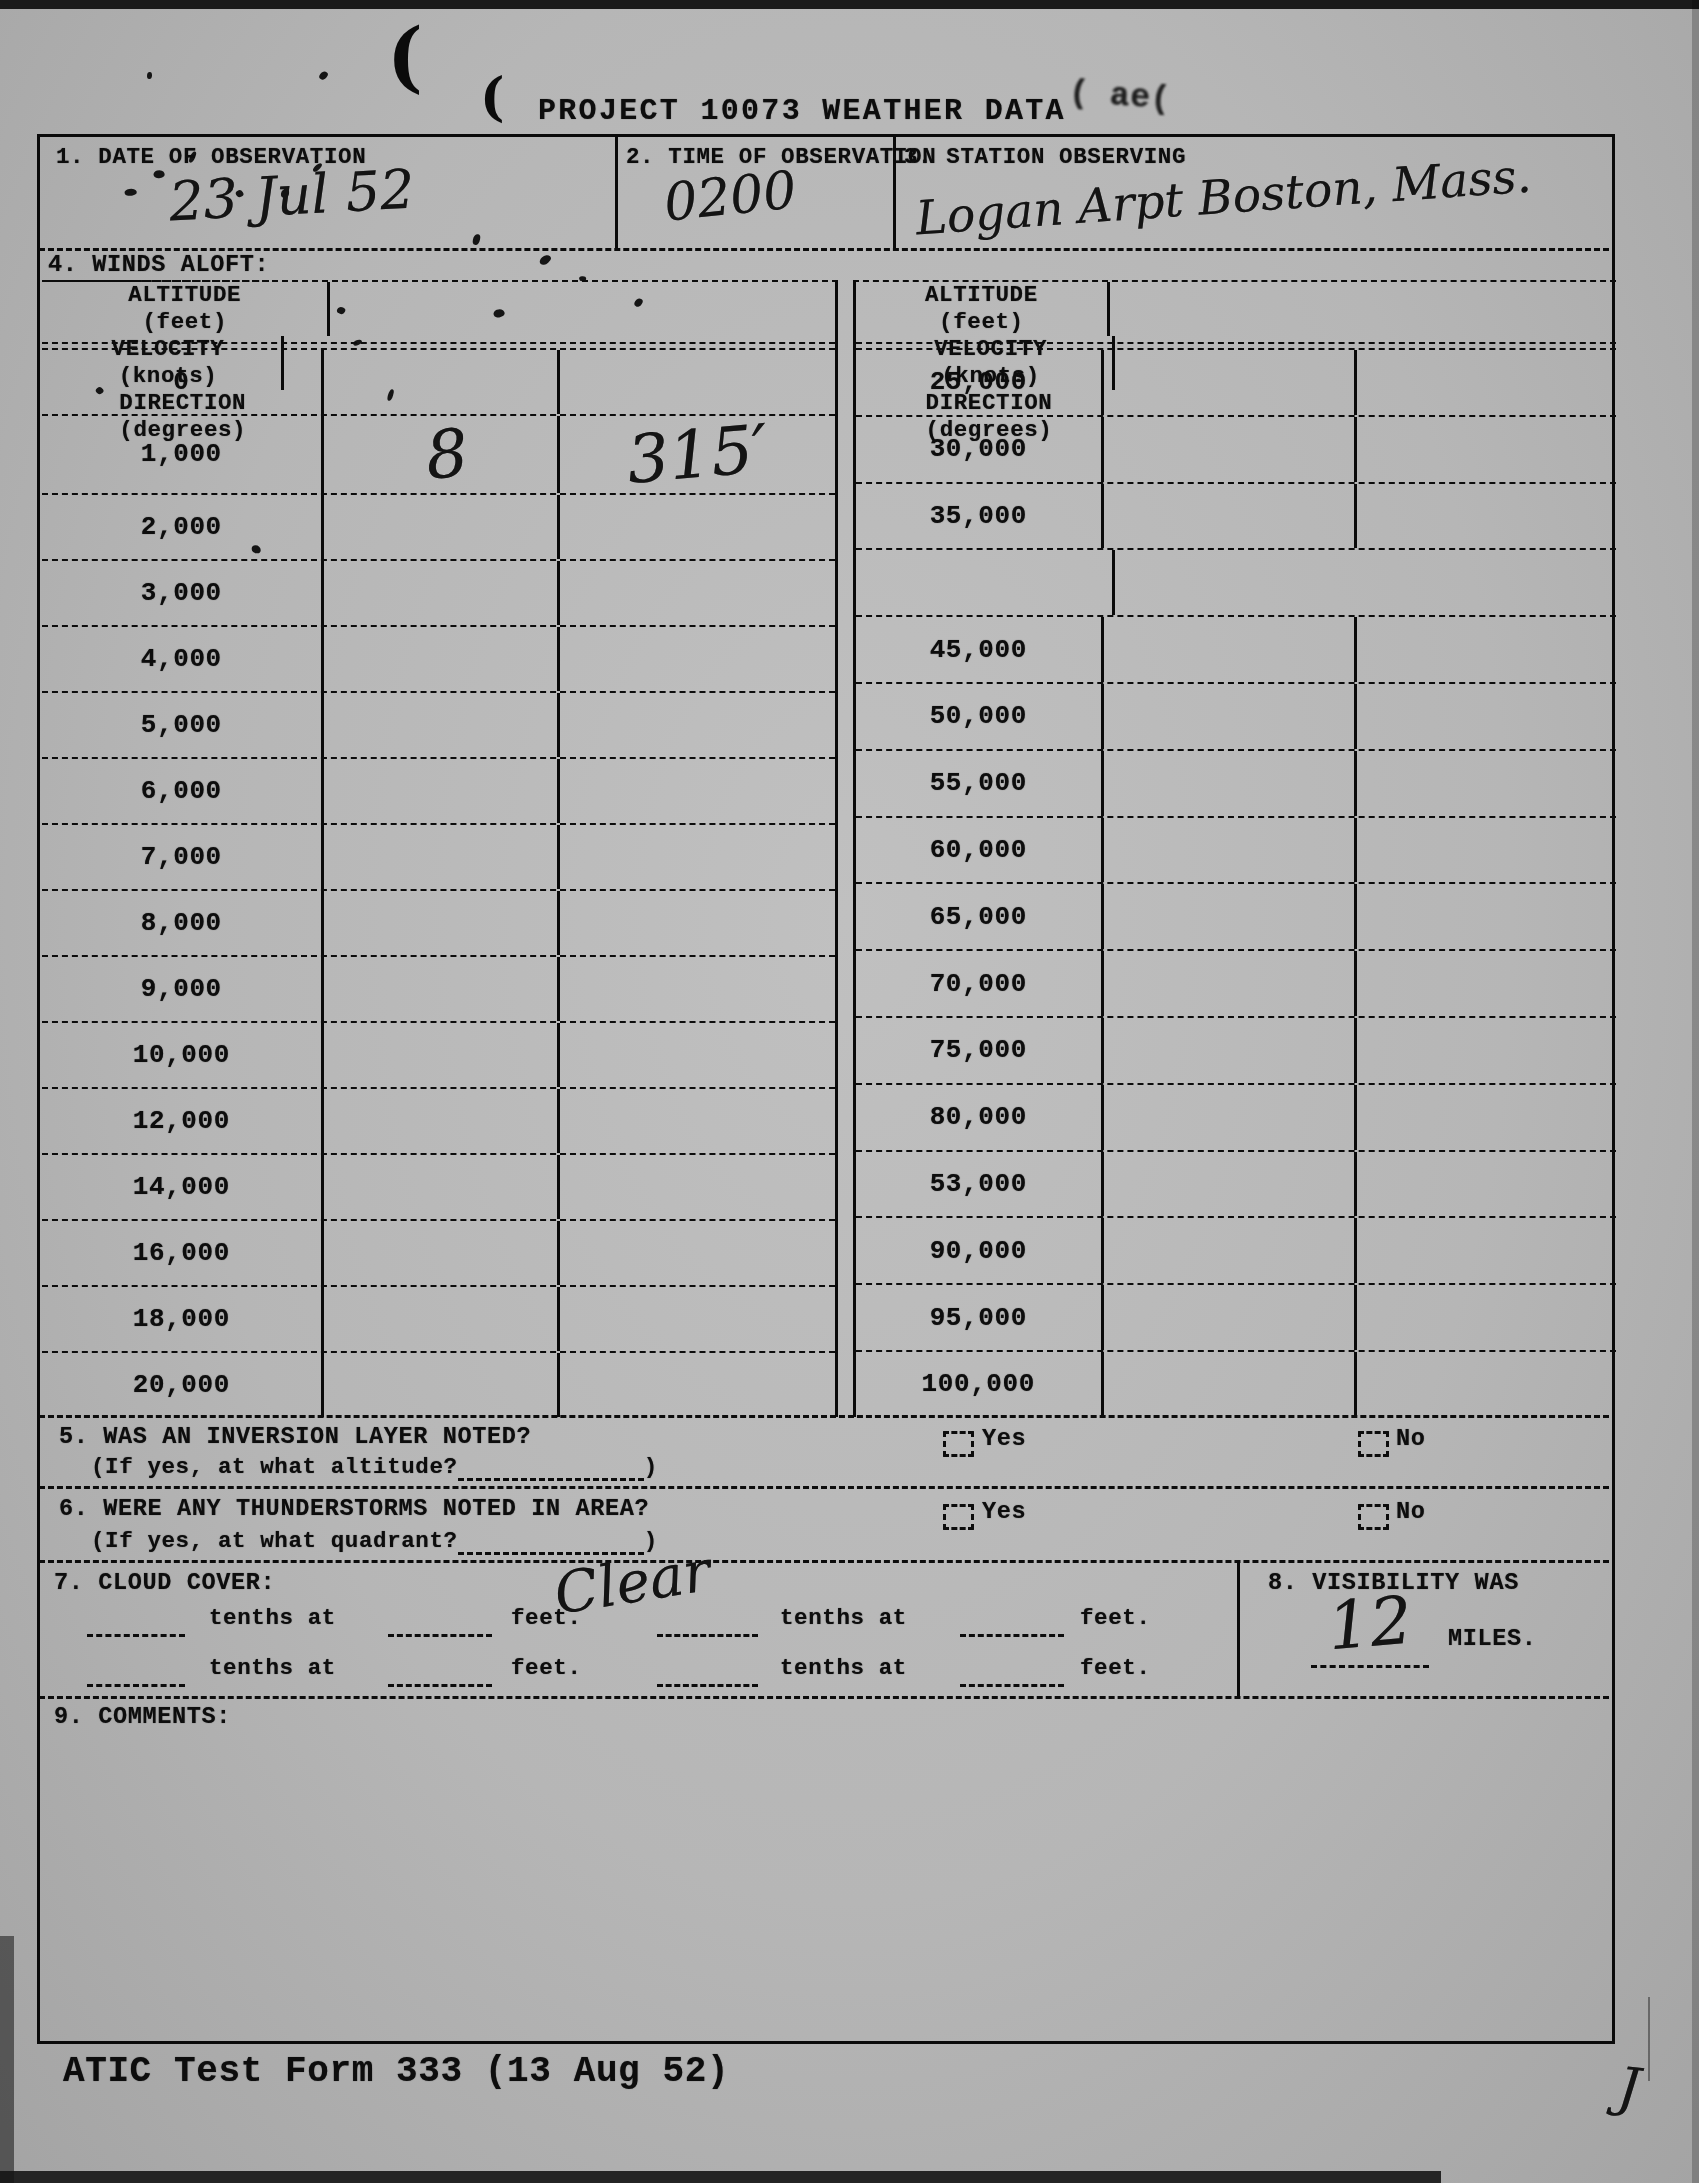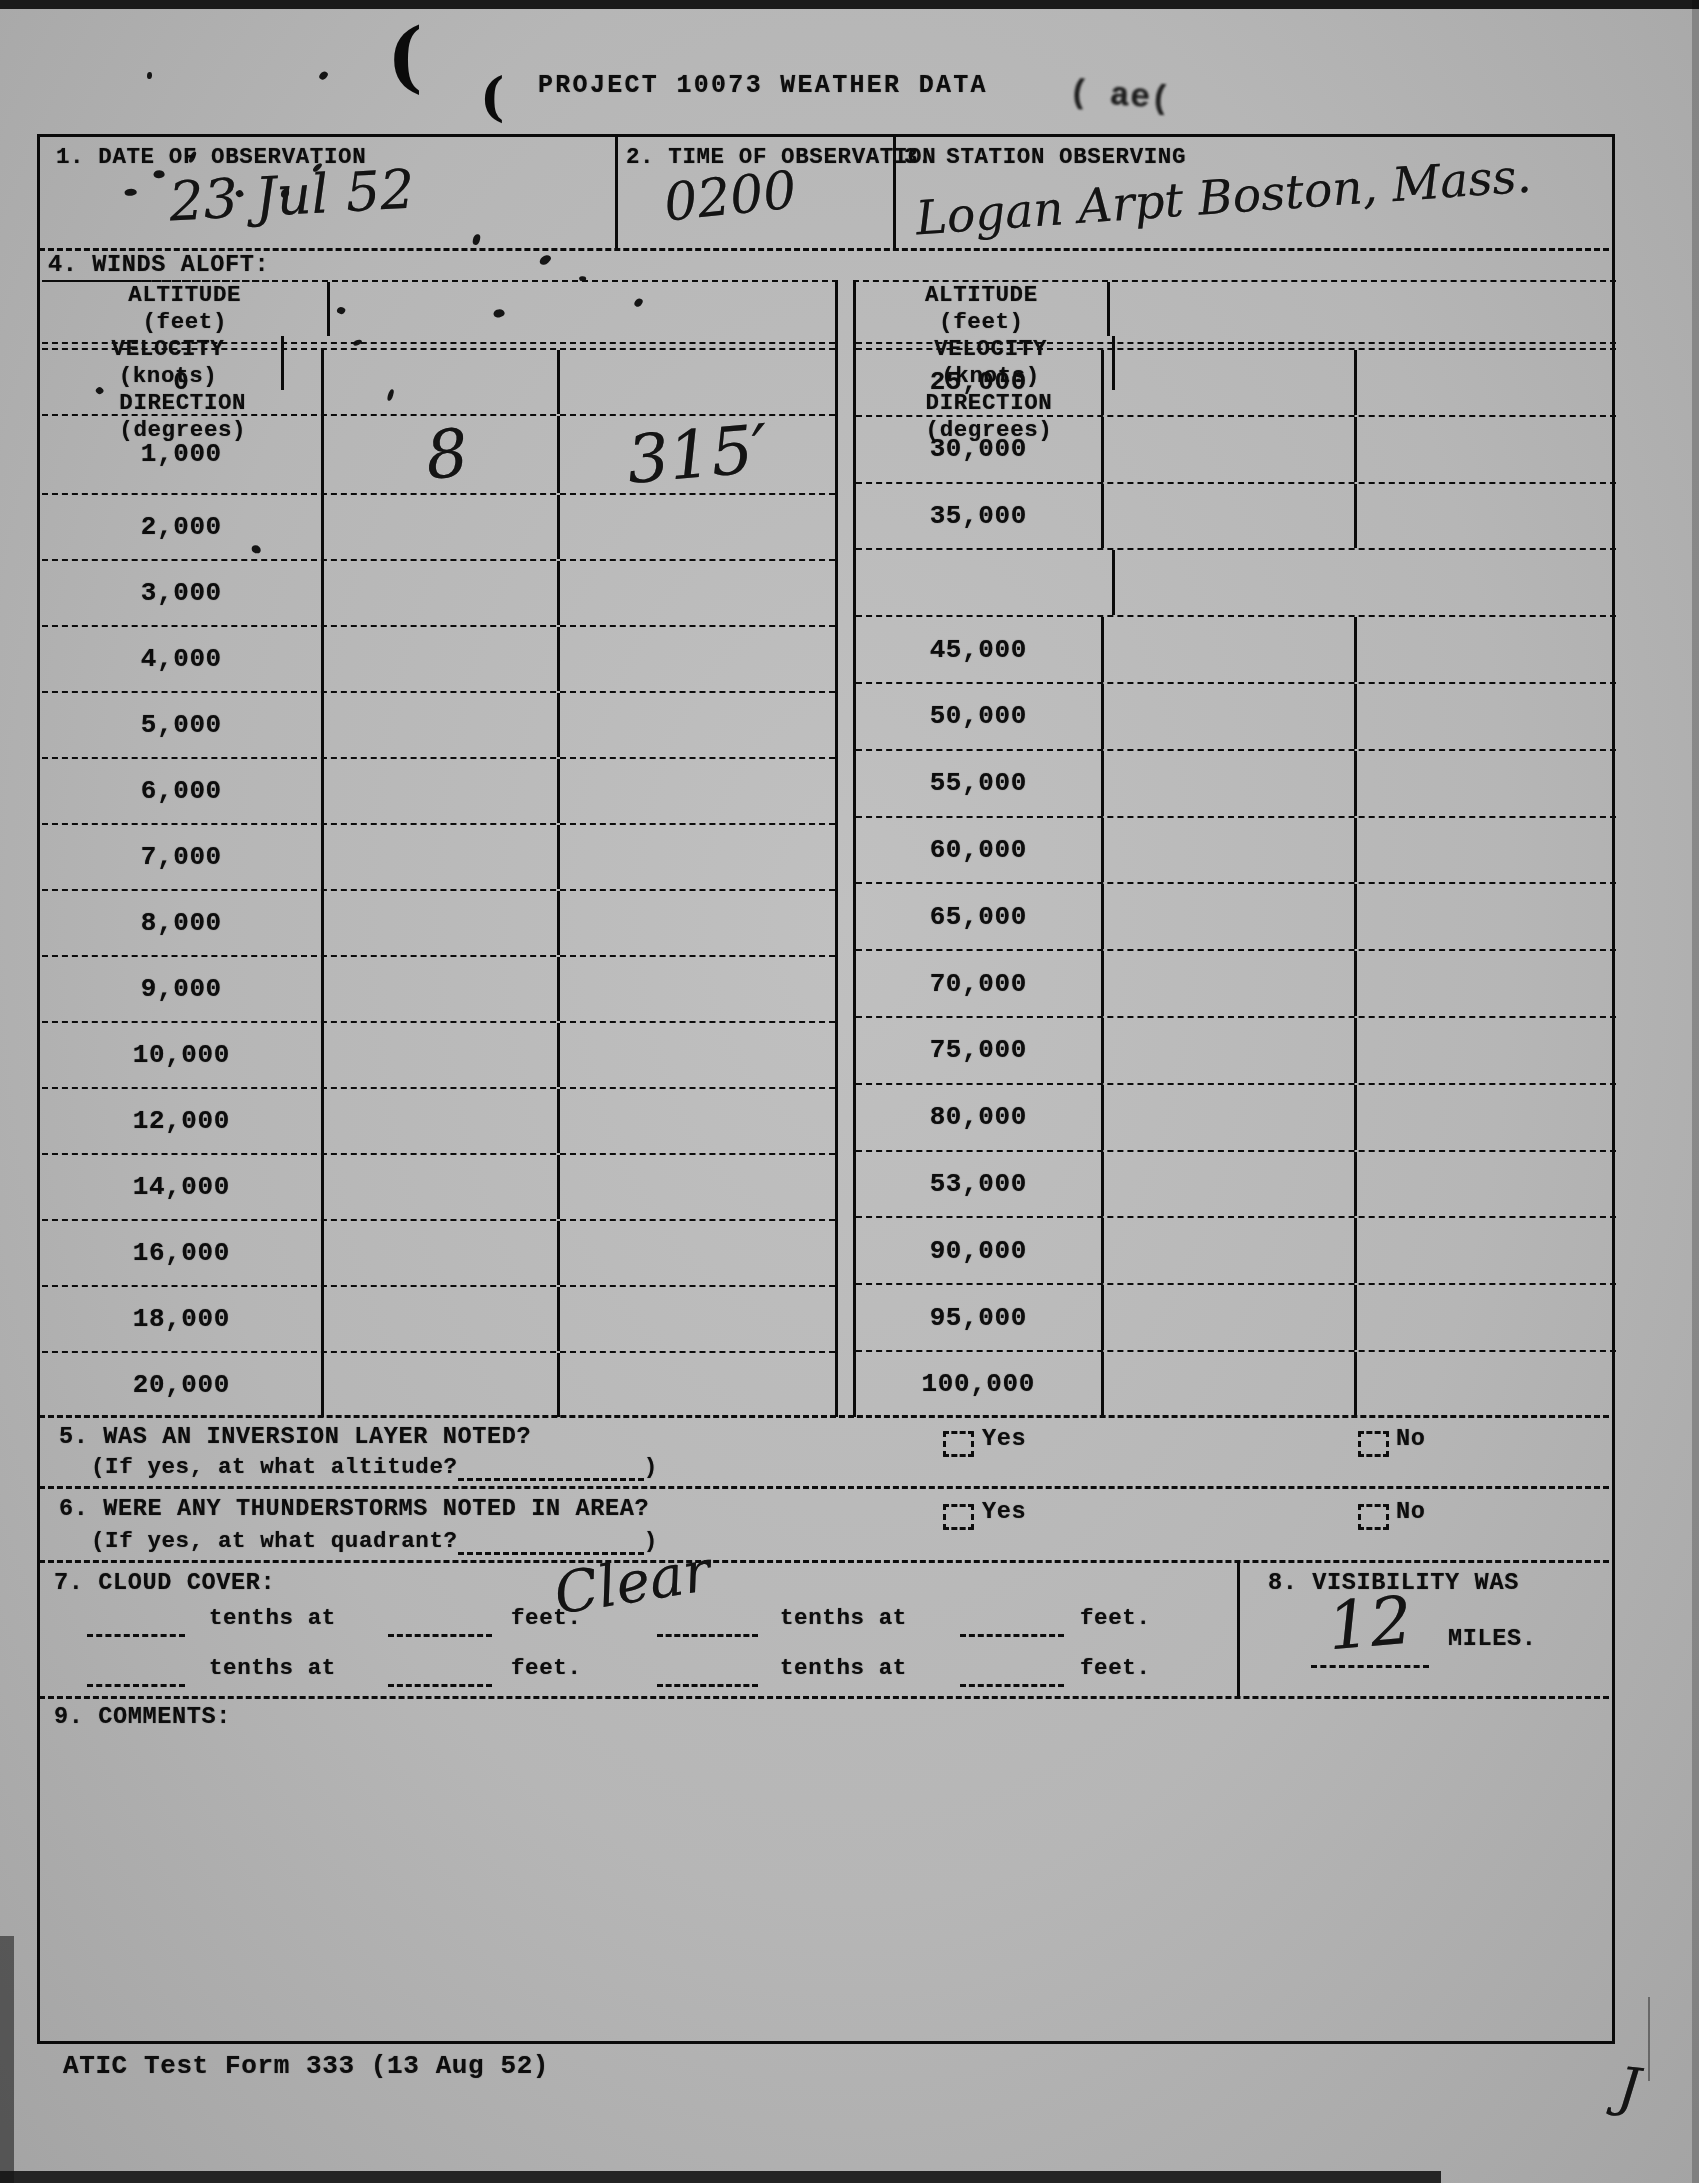--- a/index.html
+++ b/index.html
@@ -76,21 +76,21 @@
       <span class="dot" style="left: 580px; top: 275px; width: 5px; height: 7.3px; transform: rotate(84deg);"></span>
       <span class="dot" style="left: 635px; top: 298px; width: 6.8px; height: 9px; transform: rotate(31deg);"></span>
       <span class="dot" style="left: 495px; top: 308px; width: 8.4px; height: 10.7px; transform: rotate(68deg);"></span>
       <span class="dot" style="left: 388px; top: 389px; width: 5px; height: 12.4px; transform: rotate(15deg);"></span>
       <span class="dot" style="left: 96px; top: 387px; width: 6.8px; height: 7.3px; transform: rotate(52deg);"></span>
       <span class="dot" style="left: 252px; top: 545px; width: 8.4px; height: 9px; transform: rotate(89deg);"></span>
     </div>
 
   <span class="abs paren" style="left:387px;top:12.4px;font-size:76px;">(</span>
   <span class="abs paren" style="left:480px;top:66px;font-size:52px;">(</span>
-  <div class="abs type" style="left:538px;top:71px;font-size:25px;letter-spacing:2.3px;">PROJECT 10073 WEATHER DATA</div>
+  <div class="abs type" style="left:538px;top:94px;font-size:30px;letter-spacing:2.3px;">PROJECT 10073 WEATHER DATA</div>
   <div class="abs type smudge" style="left:1069px;top:78px;font-size:33px;transform:rotate(4deg);">( ae(</div>
 
   <div class="form-box"></div>
 
   <div class="dash-h" style="left:39px;top:248px;width:1570px;"></div>
   <div class="solid-v" style="left:615px;top:137px;height:111px;"></div>
   <div class="solid-v" style="left:893px;top:137px;height:111px;"></div>
 
   <div class="abs type label40" style="left:56px;top:144px;">1. DATE OF OBSERVATION</div>
   <div class="abs hand" style="left:169px;top:164px;font-size:54px;transform:rotate(-3deg);">23 Jul 52</div>
@@ -539,19 +539,19 @@
   <div class="abs type label42" style="left:1268px;top:1569px;">8. VISIBILITY WAS</div>
   <div class="abs hand" style="left:1328px;top:1585px;font-size:66px;transform:rotate(-5deg);">12</div>
   <div class="blank-s" style="left:1311px;top:1665px;width:118px;"></div>
   <div class="abs type label42" style="left:1448px;top:1625px;">MILES.</div>
 
   <div class="dash-h" style="left:39px;top:1696px;width:1570px;"></div>
 
   <div class="abs type label42" style="left:54px;top:1703px;">9. COMMENTS:</div>
   <div class="comments-space"></div>
 
-  <div class="abs type" style="left:63px;top:2051px;font-size:26px;">ATIC Test Form 333 (13 Aug 52)</div>
+  <div class="abs type" style="left:63px;top:2051px;font-size:36px;">ATIC Test Form 333 (13 Aug 52)</div>
 
   <div class="abs" style="left:1648px;top:1997px;width:1.7px;height:84px;background:rgba(40,40,40,.5);"></div>
   <div class="abs hand" style="left:1618px;top:2056px;font-size:54px;transform:rotate(6deg);">J</div>
 
 </div>
 
 
 </body></html>

